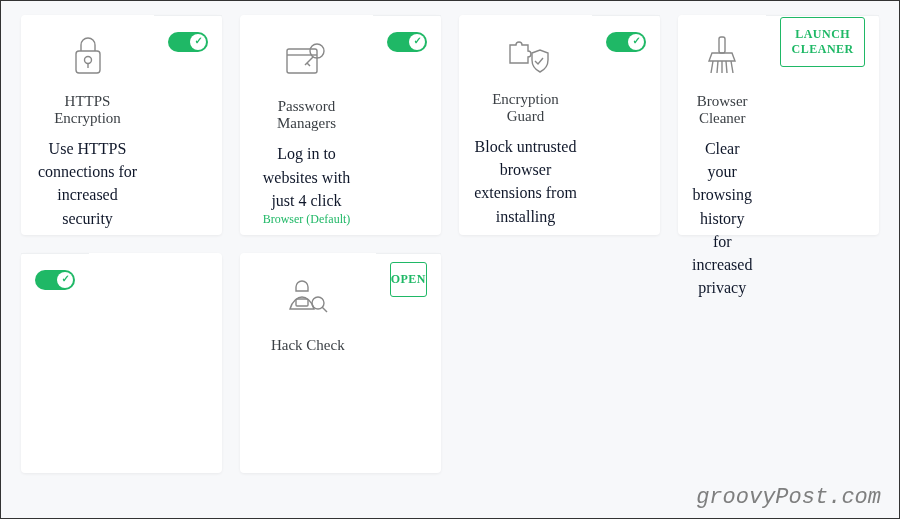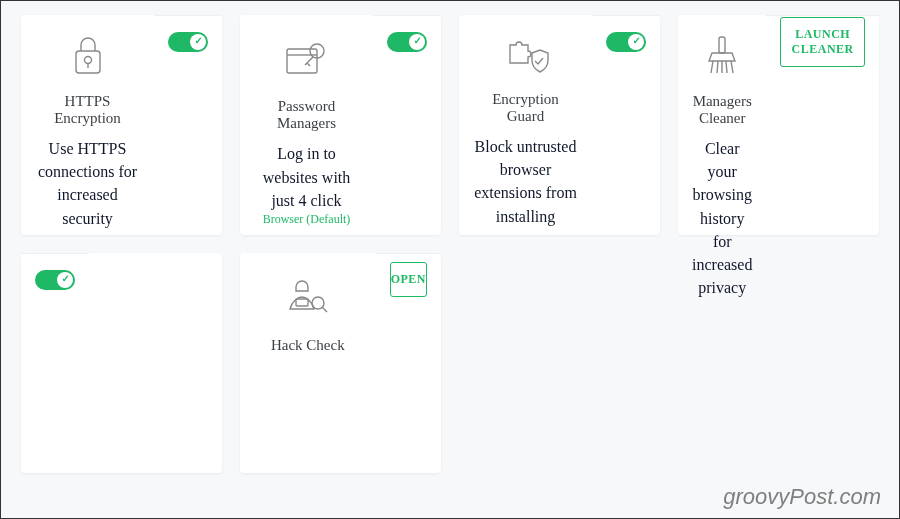--- a/index.html
+++ b/index.html
@@ -106,21 +106,21 @@
     padding: 9px 0;
     width: 100%;
     border-radius: 3px;
     cursor: pointer;
     text-align: center;
   }
   .watermark {
     position: absolute;
     bottom: 8px;
     right: 18px;
-    font-family: Liberation Sans, sans-serif;
+    font-family: Liberation Mono, monospace;
     font-style: italic;
     font-size: 22px;
     color: #6a6a6a;
     opacity: 0.85;
     pointer-events: none;
   }
 </style>
 </head>
 <body>
 
@@ -187,21 +187,21 @@
         <svg width="40" height="46" viewBox="0 0 40 46">
           <rect x="17" y="4" width="6" height="16" rx="2"></rect>
           <path d="M10 20 h20 l3 8 h-26 z"></path>
           <line x1="11" y1="28" x2="9" y2="40"></line>
           <line x1="16" y1="28" x2="15" y2="40"></line>
           <line x1="20" y1="28" x2="20" y2="40"></line>
           <line x1="24" y1="28" x2="25" y2="40"></line>
           <line x1="29" y1="28" x2="31" y2="40"></line>
         </svg>
       </div>
-      <div class="card-title">Managers Cleaner</div>
+      <div class="card-title">Browser Cleaner</div>
       <div class="card-desc">Clear your browsing history for increased privacy</div>
     </div>
     <div class="card-footer">
       <div class="btn">LAUNCH CLEANER</div>
     </div>
   </div>
 
   <div class="card">
     <div class="card-footer">
       <div class="toggle"></div>

